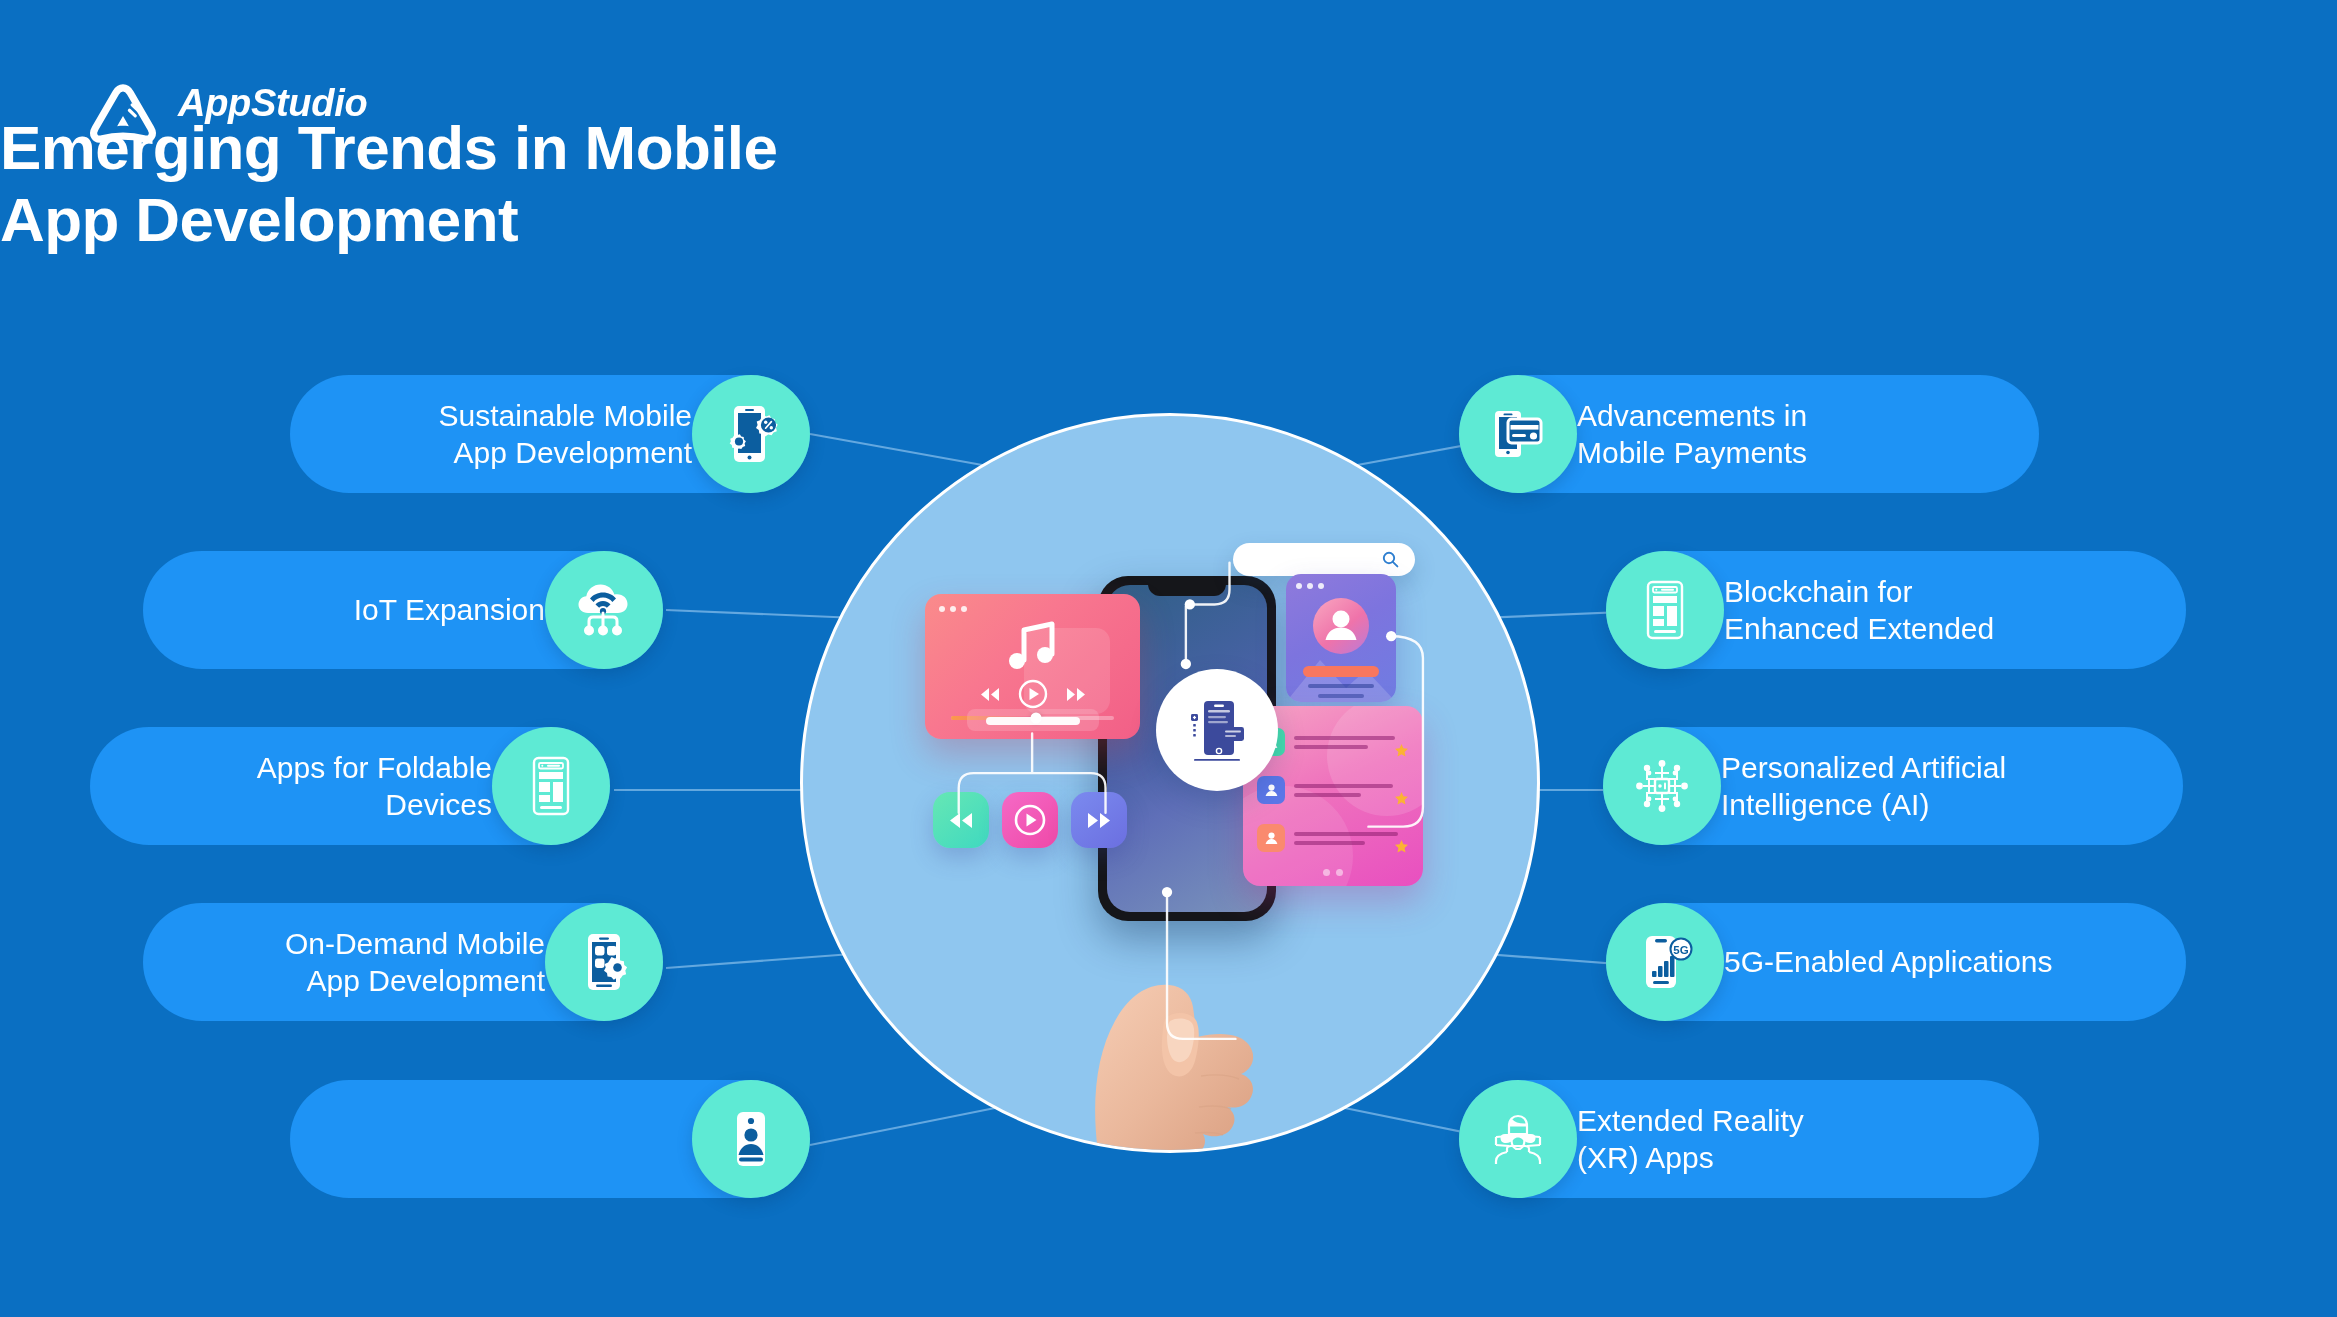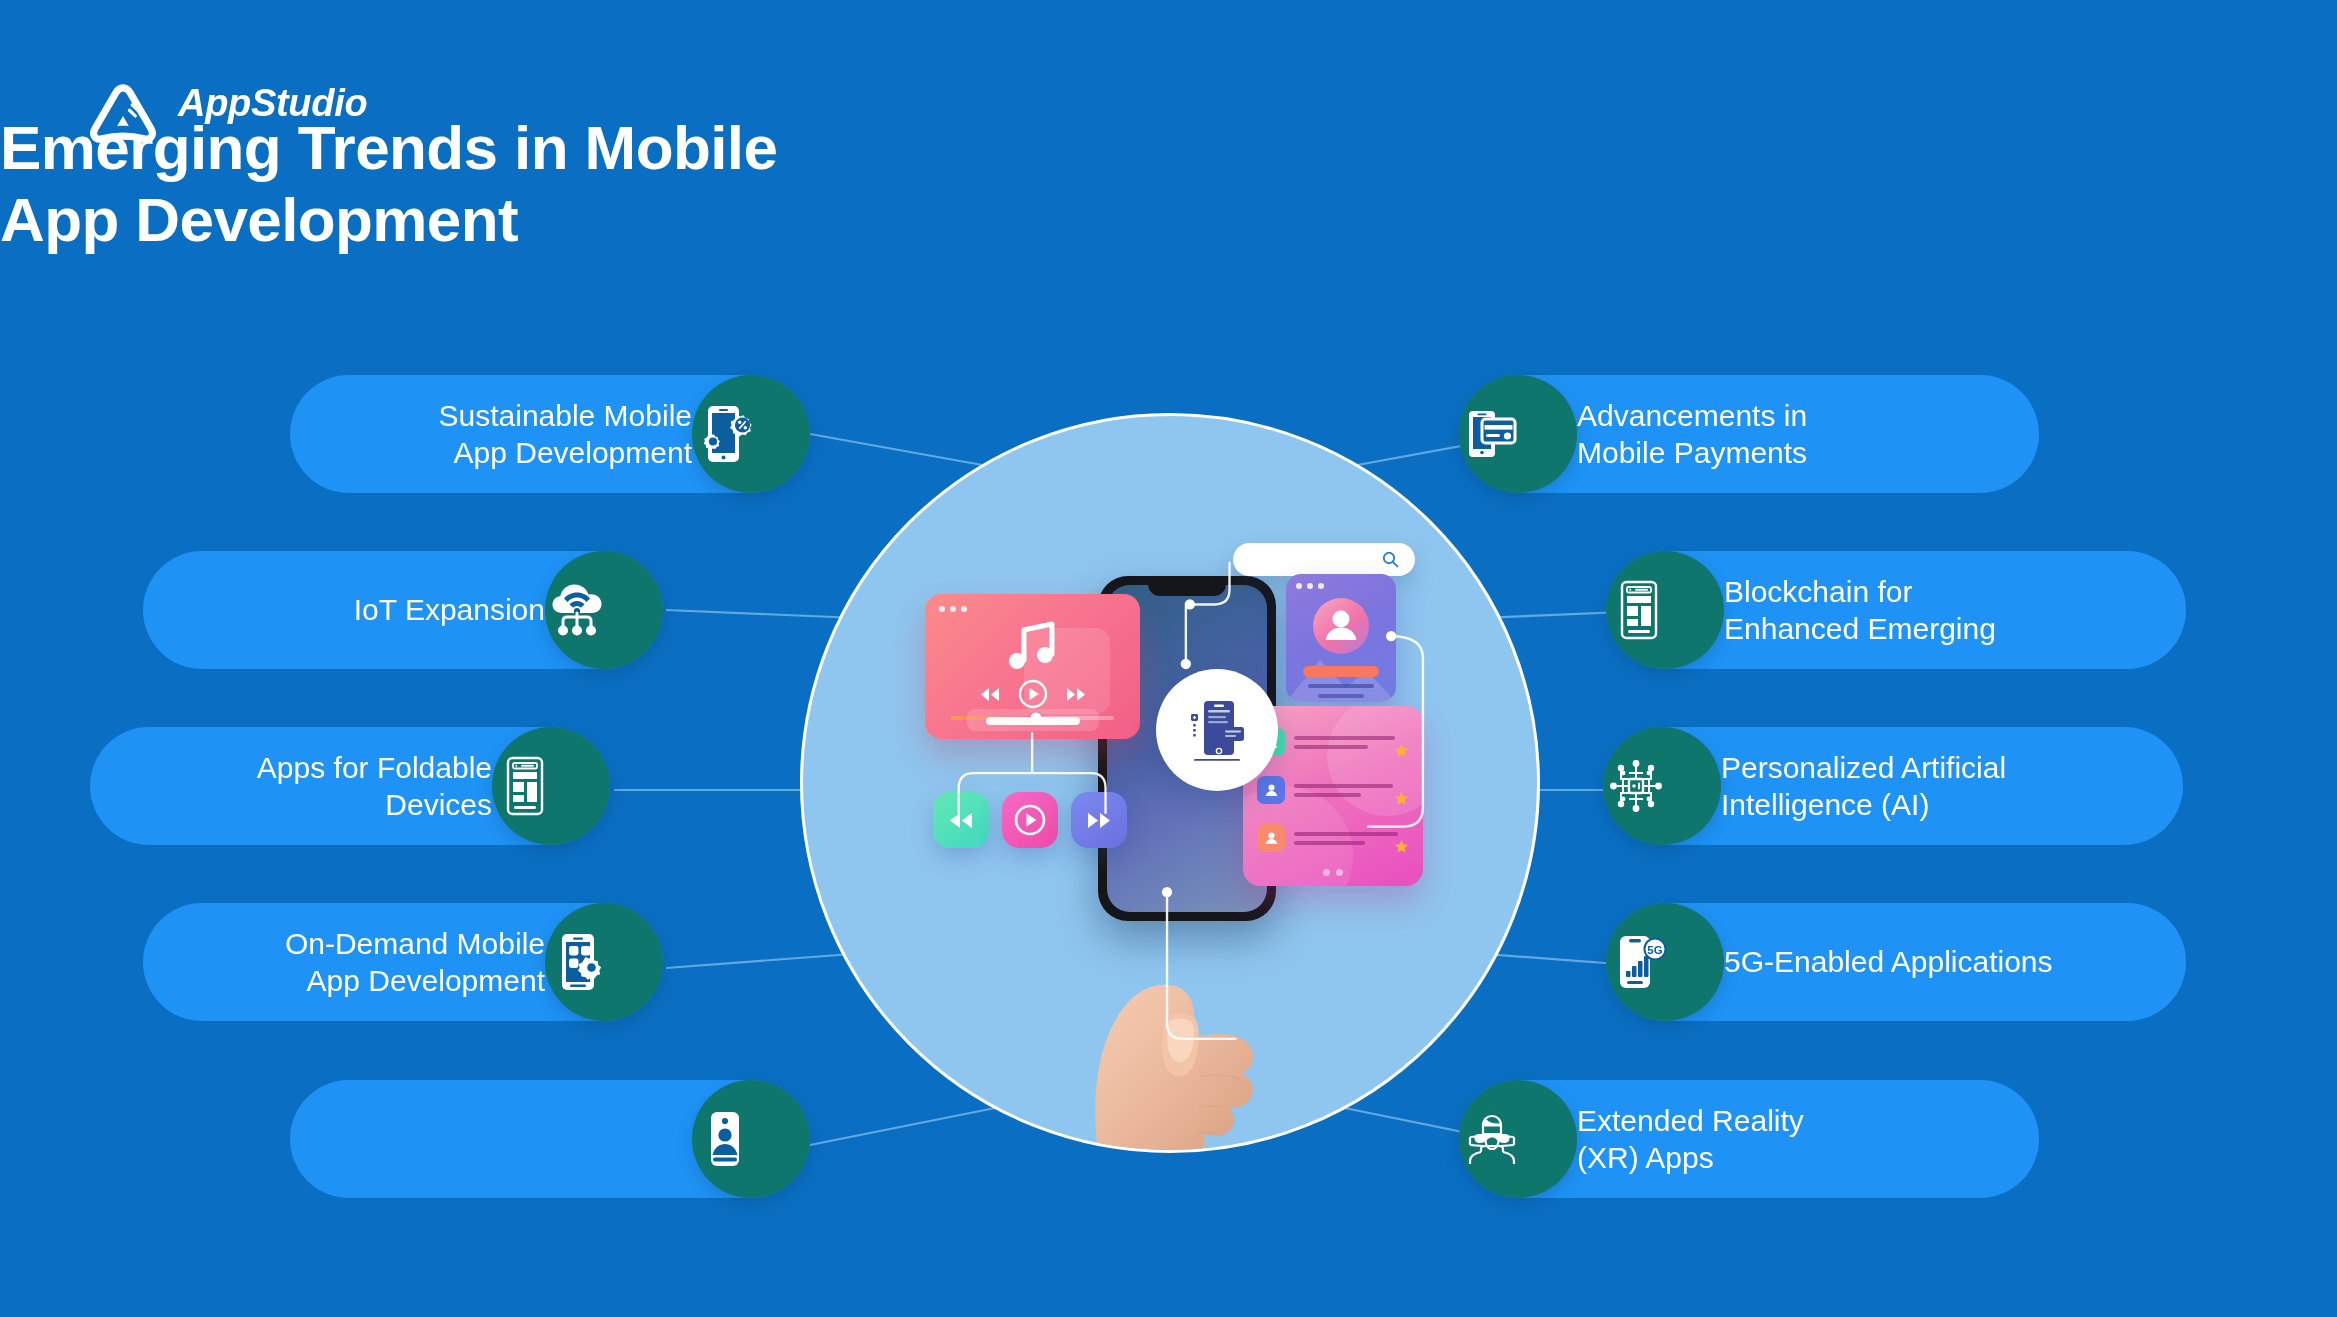--- a/index.html
+++ b/index.html
@@ -165,22 +165,22 @@
   .pill.right { justify-content:flex-end;   padding-left:118px; }
   .pill-label {
     color:#ffffff; font-size:30px; font-weight:400; line-height:1.25;
     white-space:pre-line;
   }
   .pill.left  .pill-label { text-align:right;  padding-left:52px; width:100%; }
   .pill.right .pill-label { text-align:left;   padding-right:52px; width:100%; }
   .pill-icon {
     position:absolute; top:50%; transform:translateY(-50%);
     width:118px; height:118px; border-radius:50%;
-    background:#0f766e;
-    display:flex; align-items:center; 
+    background:#5eead4;
+    display:flex; align-items:center; justify-content:center;
     box-shadow:0 6px 16px rgba(4,40,80,.18);
   }
   .pill.left  .pill-icon { right:0; }
   .pill.right .pill-icon { left:0; }
   .pill-icon svg { display:block; }
 </style>
 </head>
 <body>
 
 <div class="stage">
@@ -547,21 +547,21 @@
         <rect x="23" y="18" width="33" height="24" rx="3.6" fill="#0c5e9f" stroke="#ffffff" stroke-width="3"></rect>
         <rect x="25.5" y="24" width="28" height="4.6" fill="#ffffff"></rect>
         <rect x="27" y="33" width="14" height="3" rx="1.5" fill="#ffffff"></rect>
         <circle cx="48.5" cy="35" r="3.6" fill="#ffffff"></circle>
       </svg>
     </div>
   </div>
 
   <div class="pill right" style="left:1606px; width:580px; top:551px;">
     <div class="pill-label">Blockchain for
-Enhanced Emerging</div>
+Enhanced Extended</div>
     <div class="pill-icon">
       <svg width="66" height="66" viewBox="0 0 66 66">
         <rect x="16" y="5" width="34" height="56" rx="4.5" fill="none" stroke="#ffffff" stroke-width="2.4"></rect>
         <rect x="21" y="10" width="24" height="5.5" rx="1.4" fill="none" stroke="#ffffff" stroke-width="1.8"></rect>
         <circle cx="24.3" cy="12.7" r="1" fill="#ffffff"></circle>
         <rect x="29" y="11.7" width="13" height="2" rx="1" fill="#ffffff"></rect>
         <rect x="21" y="19" width="24" height="7" fill="#ffffff"></rect>
         <rect x="21" y="29" width="11" height="10" fill="#ffffff"></rect>
         <rect x="35" y="29" width="10" height="20" fill="#ffffff"></rect>
         <rect x="21" y="42" width="11" height="7" fill="#ffffff"></rect>

